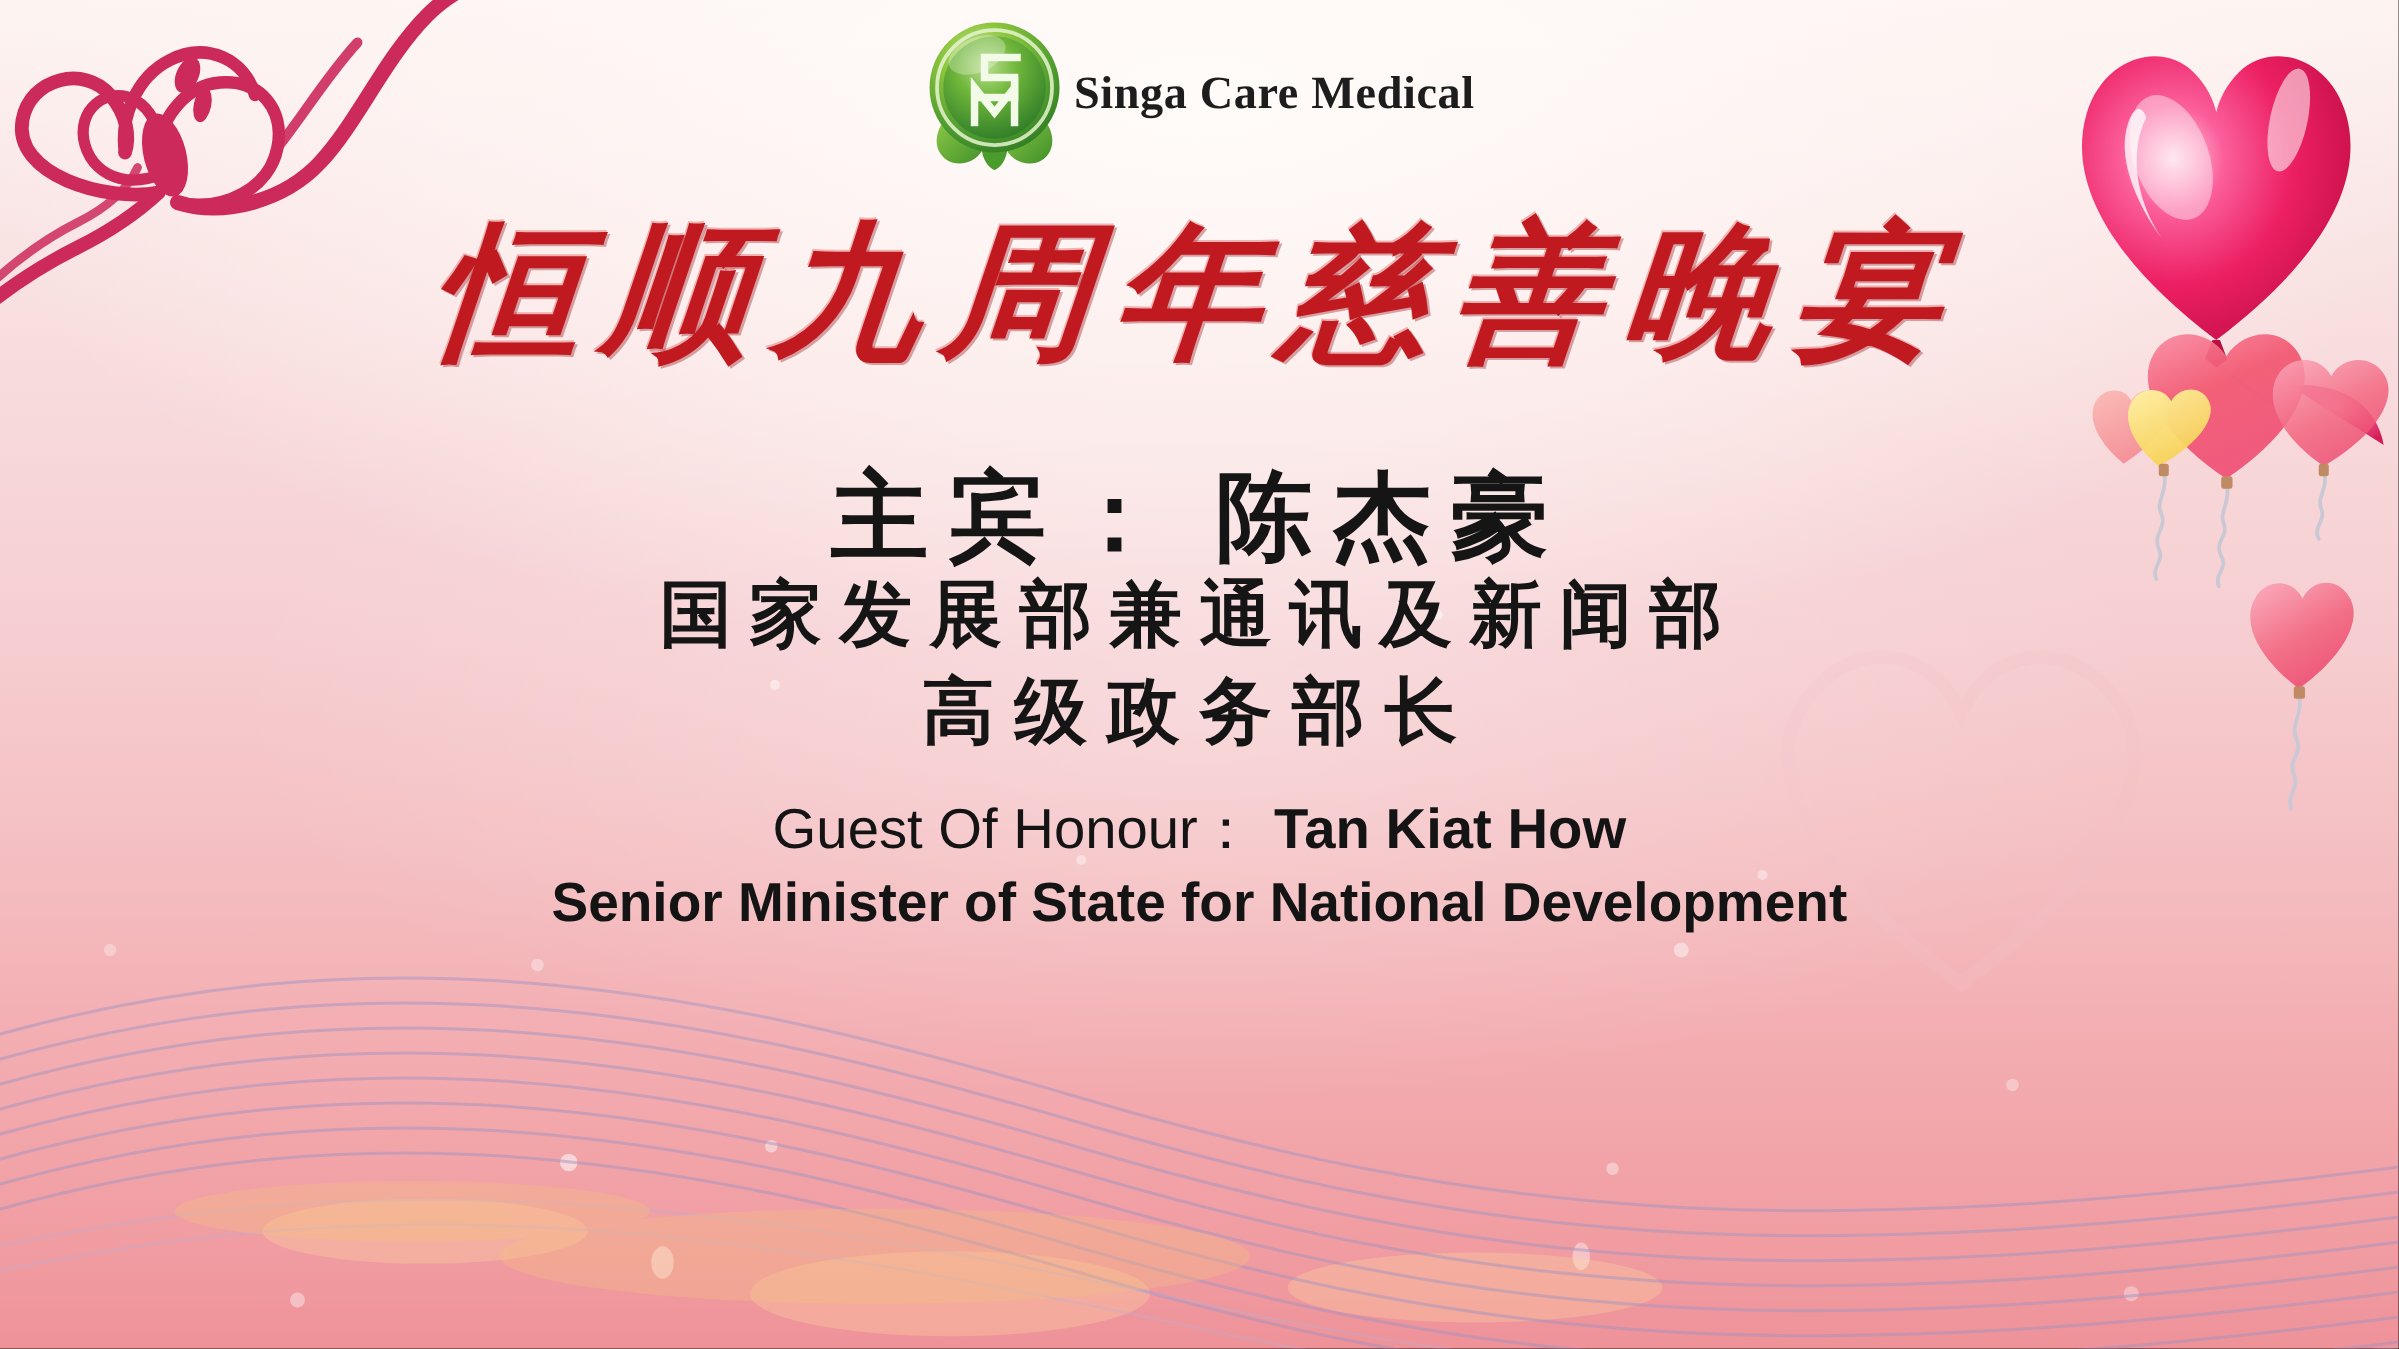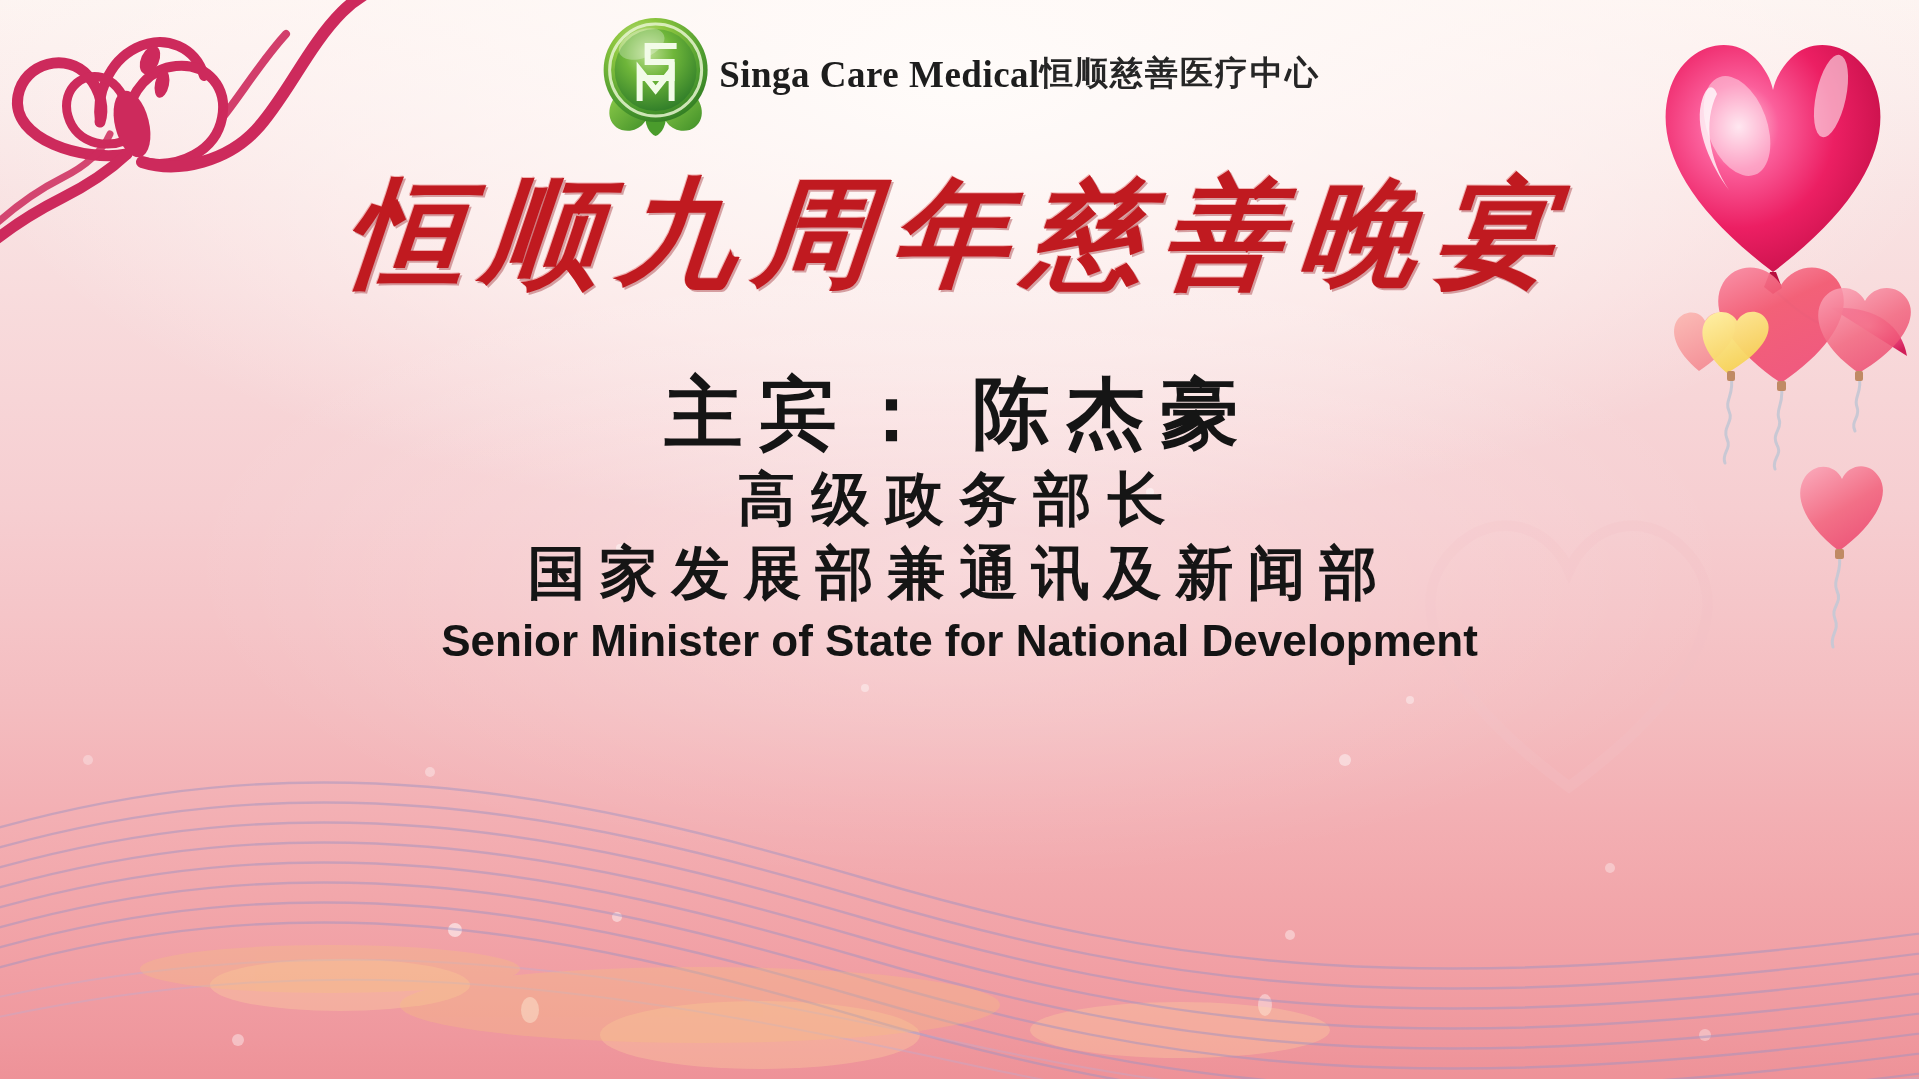--- a/index.html
+++ b/index.html
@@ -320,29 +320,31 @@
       <ellipse cx="42" cy="30" rx="24" ry="14" fill="#ffffff" opacity="0.28" transform="rotate(-22 42 30)"></ellipse>
 
       <g fill="none" stroke="#f2fbe8" stroke-width="6" stroke-linejoin="miter" stroke-linecap="square">
         <path d="M74 32 L48 32 L48 48 L72 48 L72 64 L44 64"></path>
         <path d="M40 84 L40 56 L56 76 L72 56 L72 84"></path>
       </g>
     </svg>
     <div id="logo-text-col">
       <div id="logo-name-en">Singa Care Medical</div>
       <div id="logo-rule"></div>
-      <div id="logo-name-zh">恒顺慈善医疗中心</div>
     </div>
   </div>
 
   <div id="event-title">恒顺九周年慈善晚宴</div>
 
   <div id="guest-block">
     <div id="guest-zh-name" class="zh-line">
       <span class="goh-label">主宾：</span><span class="goh-name">陈杰豪</span>
     </div>
+    <div id="guest-zh-role2" class="zh-line">国家发展部兼通讯及新闻部</div>
     <div id="guest-zh-role1" class="zh-line">高级政务部长</div>
-    <div id="guest-zh-role2" class="zh-line">国家发展部兼通讯及新闻部</div>
-
+
+    <div id="guest-en-name">
+      <span class="goh-en-label">Guest Of Honour：</span><span class="goh-en-name">Tan Kiat How</span>
+    </div>
     <div id="guest-en-role1" class="en-role">Senior Minister of State for National Development</div>
   </div>
 
 </div>
 
 </body></html>

